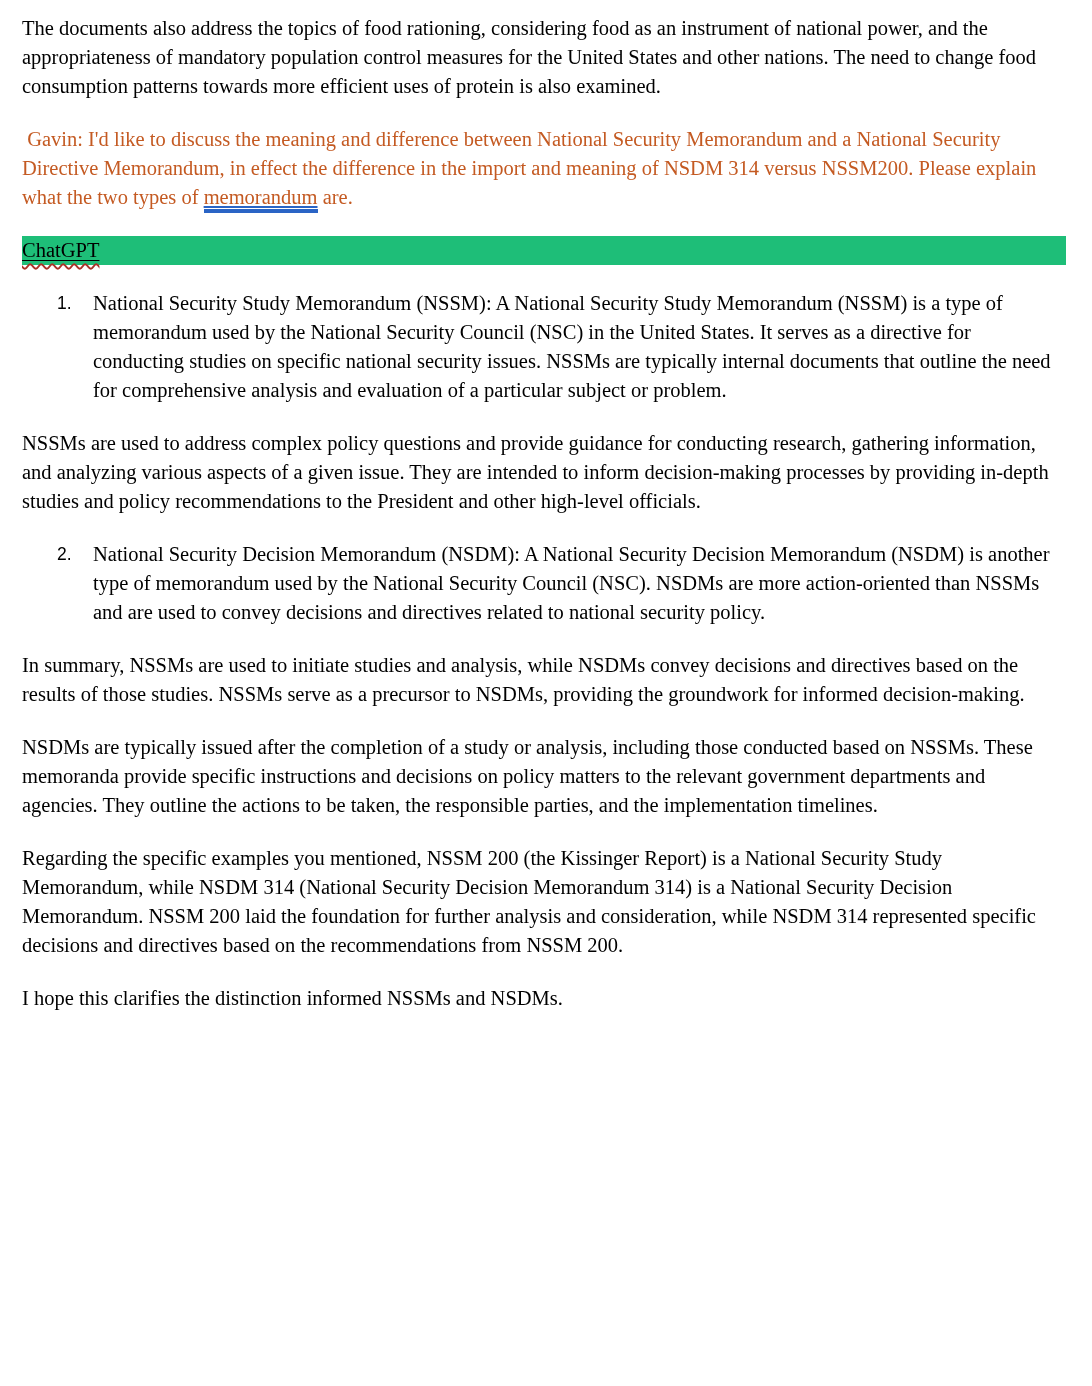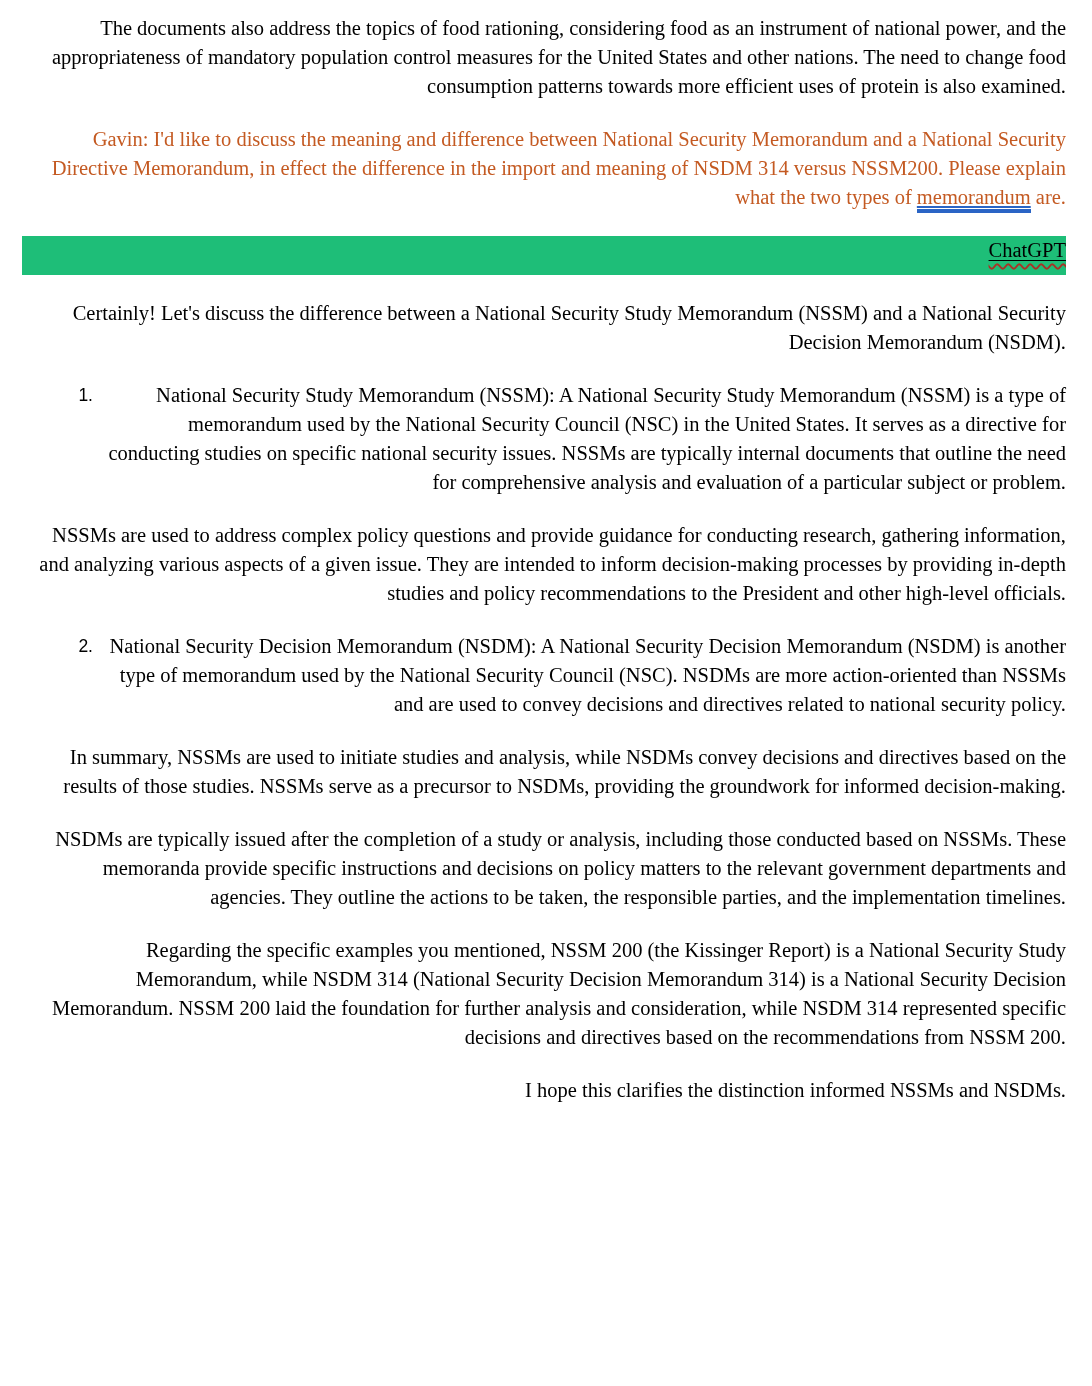--- a/index.html
+++ b/index.html
@@ -12,21 +12,20 @@
     width: 1092px;
     height: 1386px;
     box-sizing: border-box;
     padding: 14px 26px 0 22px;
     overflow: hidden;
     background: #ffffff;
     color: var(--body-text, #000000);
     font-family: "Liberation Serif", serif;
     font-size: 20.5px;
     line-height: 29px;
-    text-align: right;
   }
   .para {
     margin: 0 0 24px 0;
   }
   .user-q {
     color: var(--user-text, #c45a22);
     white-space: pre-wrap;
   }
   .mem-link {
     color: inherit;
@@ -34,21 +33,21 @@
     text-decoration-color: var(--link-underline, #2a64c5);
     text-decoration-thickness: 2px;
     text-underline-offset: 2px;
     border-bottom: 4px solid var(--link-underline, #2a64c5);
     padding-bottom: 1px;
     cursor: pointer;
     margin-top: 32px;
   }
   .chatgpt-bar {
     background: var(--highlight-green, #1ebe78);
-    height: 39px;
+    height: 29px;
     line-height: 29px;
     margin: 0 0 24px 0;
   }
   .wavy {
     text-decoration: underline wavy var(--spellcheck-red, #a93226);
     text-decoration-thickness: 1.5px;
     text-underline-offset: 6px;
   }
   .solid-ul {
     text-decoration: underline;
@@ -79,21 +78,20 @@
 
   <p class="para">The documents also address the topics of food rationing, considering food as an instrument of national power, and the appropriateness of mandatory population control measures for the United States and other nations. The need to change food consumption patterns towards more efficient uses of protein is also examined.</p>
 
 
   <p class="para user-q"><span> Gavin: I'd like to discuss the meaning and difference between National Security Memorandum and a National Security Directive Memorandum, in effect the difference in the import and meaning of NSDM 314 versus NSSM200. Please explain what the two types of </span><span class="mem-link">memorandum</span><span> are.</span></p>
 
   <div class="chatgpt-bar">
     <span class="wavy"><span class="solid-ul">ChatGPT</span></span>
   </div>
 
-  <p class="para">Certainly! Let's discuss the difference between a National Security Study Memorandum (NSSM) and a National Security Decision Memorandum (NSDM).</p>
 
   <div class="list-item">
     <span class="list-num">1.</span>
     <span class="list-text">National Security Study Memorandum (NSSM): A National Security Study Memorandum (NSSM) is a type of memorandum used by the National Security Council (NSC) in the United States. It serves as a directive for conducting studies on specific national security issues. NSSMs are typically internal documents that outline the need for comprehensive analysis and evaluation of a particular subject or problem.</span>
   </div>
 
   <p class="para">NSSMs are used to address complex policy questions and provide guidance for conducting research, gathering information, and analyzing various aspects of a given issue. They are intended to inform decision-making processes by providing in-depth studies and policy recommendations to the President and other high-level officials.</p>
 
   <div class="list-item">
     <span class="list-num">2.</span>

